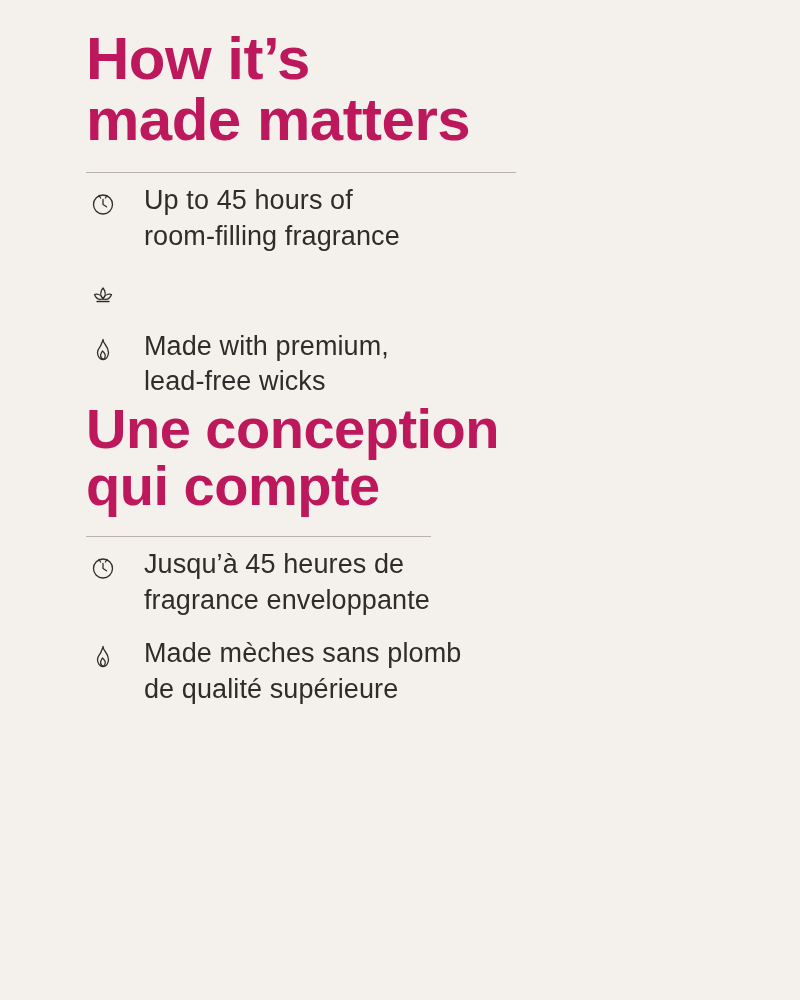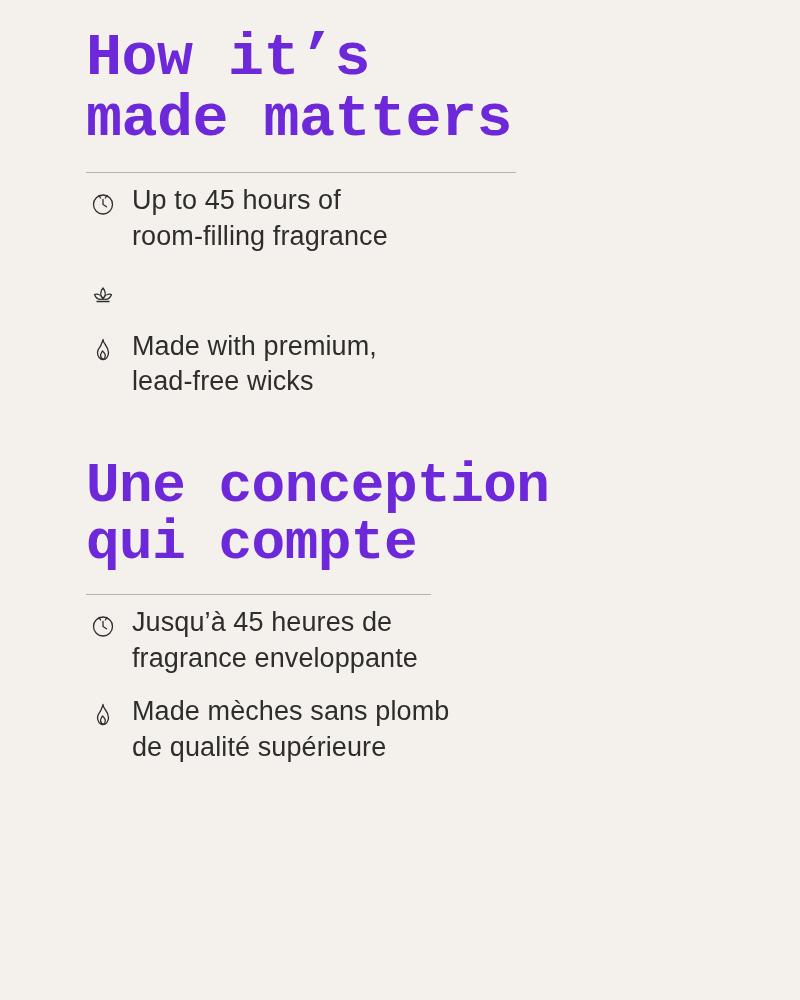--- a/index.html
+++ b/index.html
@@ -18,29 +18,28 @@
     width: 800px;
     height: 1000px;
     box-sizing: border-box;
     padding: 28px 80px 0 86px;
     position: relative;
   }
   .section {
     margin: 0;
   }
   .section.second {
-    margin-top: 58px;
   }
   .headline {
-    font-family: Liberation Mono, monospace;
+    font-family: Liberation Sans, sans-serif;
     font-weight: 700;
     font-size: 60px;
     line-height: 1.02;
     letter-spacing: -0.5px;
-    color: #6d28d9;
+    color: #be185d;
     margin: 0;
     white-space: pre-line;
   }
   .headline.fr {
     font-size: 56px;
   }
   .rule {
     height: 1px;
     background: #b9b3a9;
     margin: 22px 0 10px 0;
@@ -49,20 +48,21 @@
   .rule.fr { width: 345px; }
   .bullets {
     list-style: none;
     margin: 0;
     padding: 0;
   }
   .bullet {
     display: flex;
     align-items: flex-start;
     margin: 18px 0 0 0;
+    gap: 12px;
   }
   .bullet:first-child { margin-top: 10px; }
   .bullet-icon {
     flex: 0 0 auto;
     width: 34px;
     height: 34px;
     margin-right: 12px;
     margin-top: 4px;
     display: flex;
     align-items: center;

